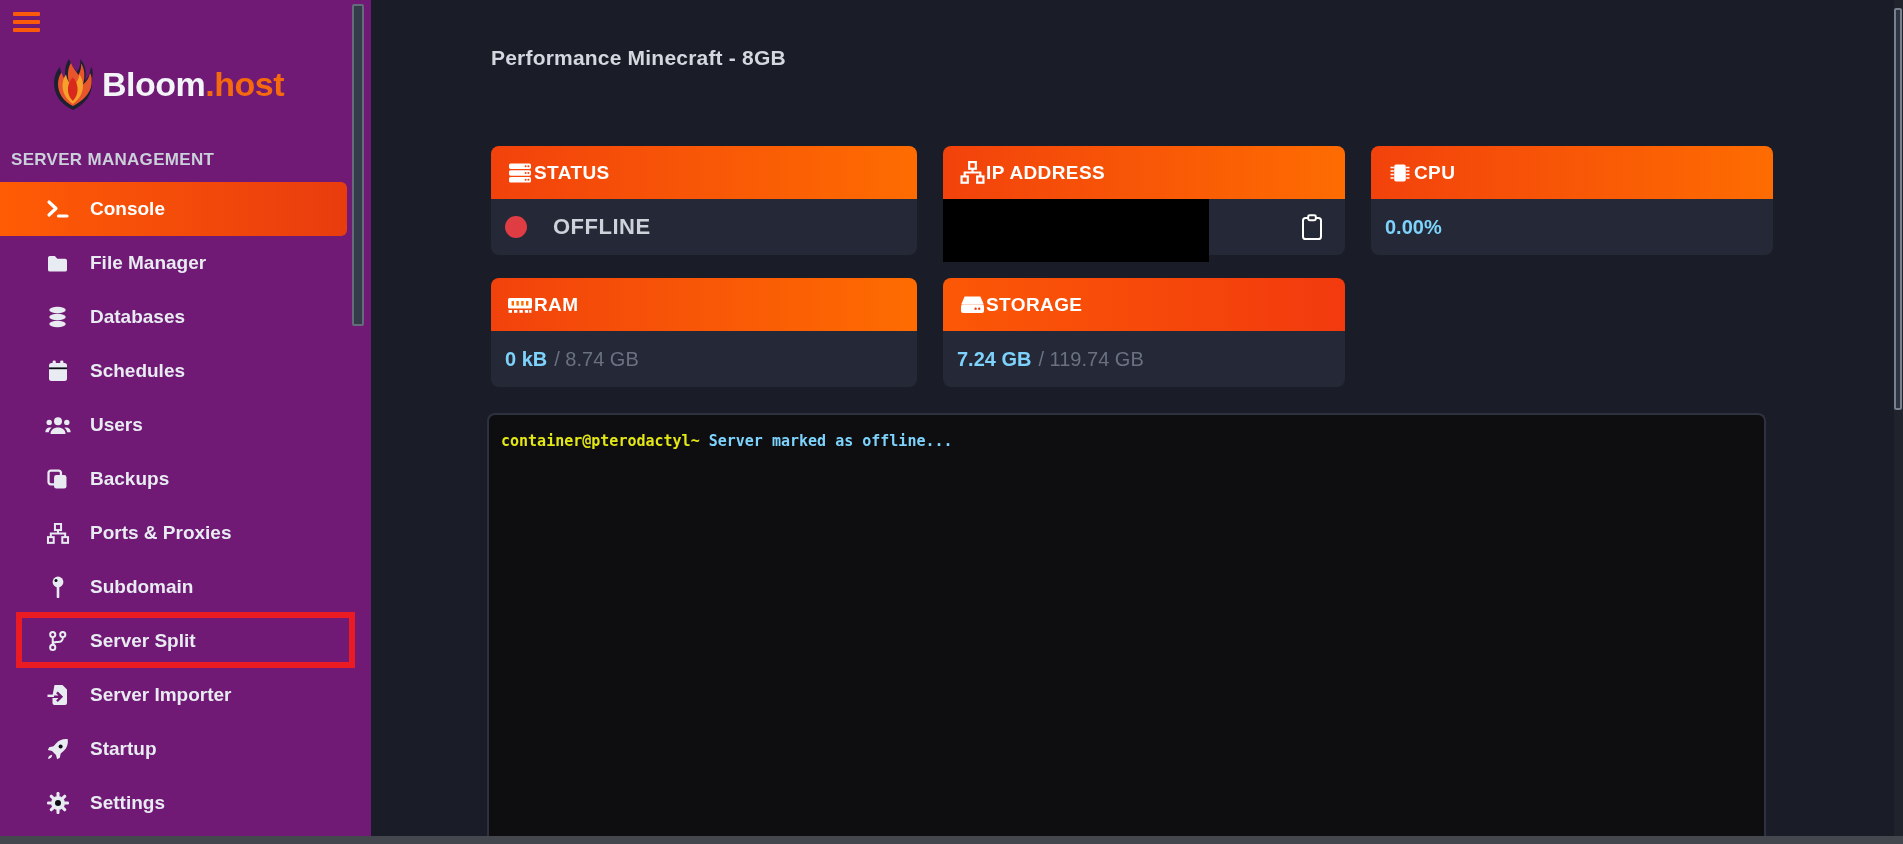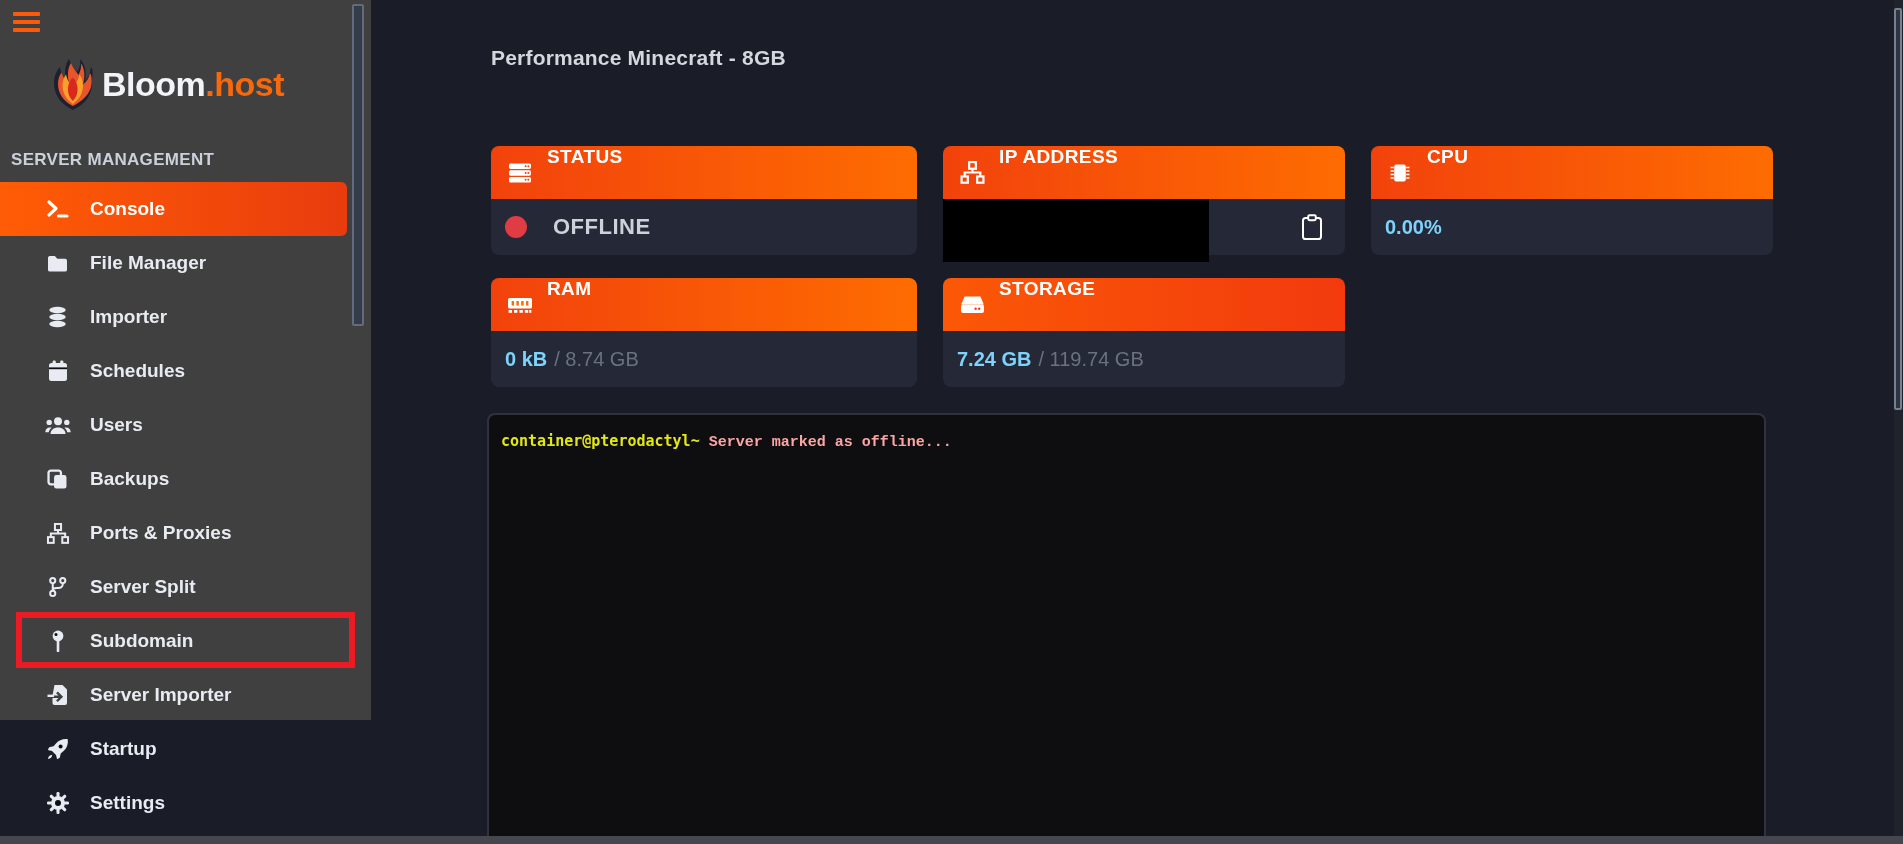--- a/index.html
+++ b/index.html
@@ -6,22 +6,22 @@
   html,body { width:1903px; height:844px; overflow:hidden; }
   body {
     position:relative;
     background:#1a1c27;
     font-family:"Liberation Sans", sans-serif;
     -webkit-font-smoothing:antialiased;
   }
 
   
   .sidebar {
-    position:absolute; left:0; top:0; width:371px; height:720px;
-    background:#404040; z-index:2;
+    position:absolute; left:0; top:0; width:371px; height:844px;
+    background:#701a75; z-index:2;
   }
   .hamburger { position:absolute; left:13px; top:12px; width:27px; cursor:pointer; }
   .hamburger span { display:block; height:4px; margin-bottom:4px; background:#fb5a0b; border-radius:1px; }
 
   .logo-row { position:absolute; left:50px; top:56px; display:flex; align-items:center; gap:6px; }
   .logo-icon svg { display:block; }
   .logo-text { font-size:34px; font-weight:700; color:#f2f4f8; letter-spacing:-0.5px; }
   .logo-text .tld { color:#f6690c; }
 
   .section-label {
@@ -57,21 +57,21 @@
     font-size:21px; font-weight:600; color:#d3d7de; letter-spacing:0.2px;
   }
 
   .cards {
     position:absolute; left:491px; top:146px; width:1282px;
     display:grid; grid-template-columns:426px 402px 402px;
     column-gap:26px; row-gap:23px;
   }
   .card { position:relative; }
   .card-header {
-    height:53px; display:flex; gap:13px;
+    height:53px; display:flex; align-items:center; gap:0;
     padding:0 15px; border-radius:8px 8px 0 0;
     background:linear-gradient(90deg,#f2420c,#fe6c01);
     color:#fff; font-size:19px; font-weight:700; letter-spacing:0.4px;
   }
   .card.storage-card .card-header { background:linear-gradient(90deg,#fb5806,#f23a0e); }
   .hicon { width:28px; display:flex; justify-content:center; align-items:center; }
   .card-body {
     height:56px; background:#252836; border-radius:0 0 8px 8px;
     display:flex; align-items:center; padding:0 14px; position:relative;text-align:center;
   }
@@ -89,21 +89,21 @@
   .metric-dim { font-size:20px; font-weight:500; color:#6a7181; margin-left:7px; }
 
   
   .terminal {
     position:absolute; left:487px; top:413px; width:1279px; height:431px;
     background:#0e0e11; border:2px solid #2d3140; border-bottom:none;
     border-radius:8px 8px 0 0; padding:17px 12px; overflow:hidden;
   }
   .terminal-line { font-family:"DejaVu Sans Mono", monospace; font-size:15px; font-weight:700; white-space:pre; }
   .prompt { color:#e3e714; }
-  .term-msg { color:#fca5a5;font-family:Liberation Mono, monospace; }
+  .term-msg { color:#7dd3fc; }
 
   
   .bottom-bar {
     position:absolute; left:0; bottom:0; width:1903px; height:8px;
     background:#45474f; z-index:10; cursor:pointer;
   }
   .right-scroll-track {
     position:absolute; right:0; top:0; width:9px; height:836px;
     background:#20222c; z-index:9;
   }
@@ -161,21 +161,21 @@
     </div>
 
     <div class="nav-item">
       <span class="nav-icon">
         <svg width="21" height="22" viewBox="0 0 22 22" fill="currentColor">
           <ellipse cx="11" cy="3.6" rx="8.6" ry="3.4"></ellipse>
           <ellipse cx="11" cy="11" rx="8.6" ry="3.4"></ellipse>
           <ellipse cx="11" cy="18.4" rx="8.6" ry="3.4"></ellipse>
         </svg>
       </span>
-      <span>Importer</span>
+      <span>Databases</span>
     </div>
 
     <div class="nav-item">
       <span class="nav-icon">
         <svg width="20" height="22" viewBox="0 0 20 22">
           <rect x="1" y="3" width="18" height="18" rx="2.5" fill="currentColor"></rect>
           <rect x="4.6" y="0.4" width="3.2" height="5.4" rx="1.4" fill="currentColor"></rect>
           <rect x="12.2" y="0.4" width="3.2" height="5.4" rx="1.4" fill="currentColor"></rect>
           <rect x="1" y="7.4" width="18" height="1.8" fill="#0c0d15"></rect>
         </svg>
@@ -214,39 +214,39 @@
           <path d="M12 7.4 V11 M4.5 15 V11 H19.5 V15"></path>
           <rect x="1.5" y="14.8" width="6" height="6"></rect>
           <rect x="16.5" y="14.8" width="6" height="6"></rect>
         </svg>
       </span>
       <span>Ports &amp; Proxies</span>
     </div>
 
     <div class="nav-item">
       <span class="nav-icon">
+        <svg width="14" height="22" viewBox="0 0 14 22">
+          <circle cx="7" cy="6" r="5.4" fill="currentColor"></circle>
+          <circle cx="5" cy="4.4" r="1.5" fill="#0c0d15"></circle>
+          <path d="M7 11.4 V21" stroke="currentColor" stroke-width="2.6" stroke-linecap="round"></path>
+        </svg>
+      </span>
+      <span>Subdomain</span>
+    </div>
+
+    <div class="nav-item">
+      <span class="nav-icon">
         <svg width="21" height="22" viewBox="0 0 22 22" fill="none" stroke="currentColor" stroke-width="2.1">
           <circle cx="6" cy="4.3" r="2.7"></circle>
           <circle cx="16.5" cy="4.3" r="2.7"></circle>
           <circle cx="6" cy="17.7" r="2.7"></circle>
           <path d="M6 7 V15 M16.5 7 v1.2 c0 2.6-2.2 3.8-4.8 3.8 H10 c-2.4 0-4 1-4 3"></path>
         </svg>
       </span>
       <span>Server Split</span>
-    </div>
-
-    <div class="nav-item">
-      <span class="nav-icon">
-        <svg width="14" height="22" viewBox="0 0 14 22">
-          <circle cx="7" cy="6" r="5.4" fill="currentColor"></circle>
-          <circle cx="5" cy="4.4" r="1.5" fill="#0c0d15"></circle>
-          <path d="M7 11.4 V21" stroke="currentColor" stroke-width="2.6" stroke-linecap="round"></path>
-        </svg>
-      </span>
-      <span>Subdomain</span>
     </div>
 
     <div class="nav-item">
       <span class="nav-icon">
         <svg width="22" height="22" viewBox="0 0 22 22">
           <path d="M7.5 1 h8 l4.5 4.5 V19 a2 2 0 0 1-2 2 H7.5 a2 2 0 0 1-2-2 V14 h6 l-2.4 2.4 1.7 1.7 5.3-5.3 -5.3-5.3 -1.7 1.7 2.4 2.4 h-6 Z" fill="currentColor"></path>
           <path d="M0.5 11.8 H7" stroke="currentColor" stroke-width="2.4"></path>
         </svg>
       </span>
       <span>Server Importer</span>

